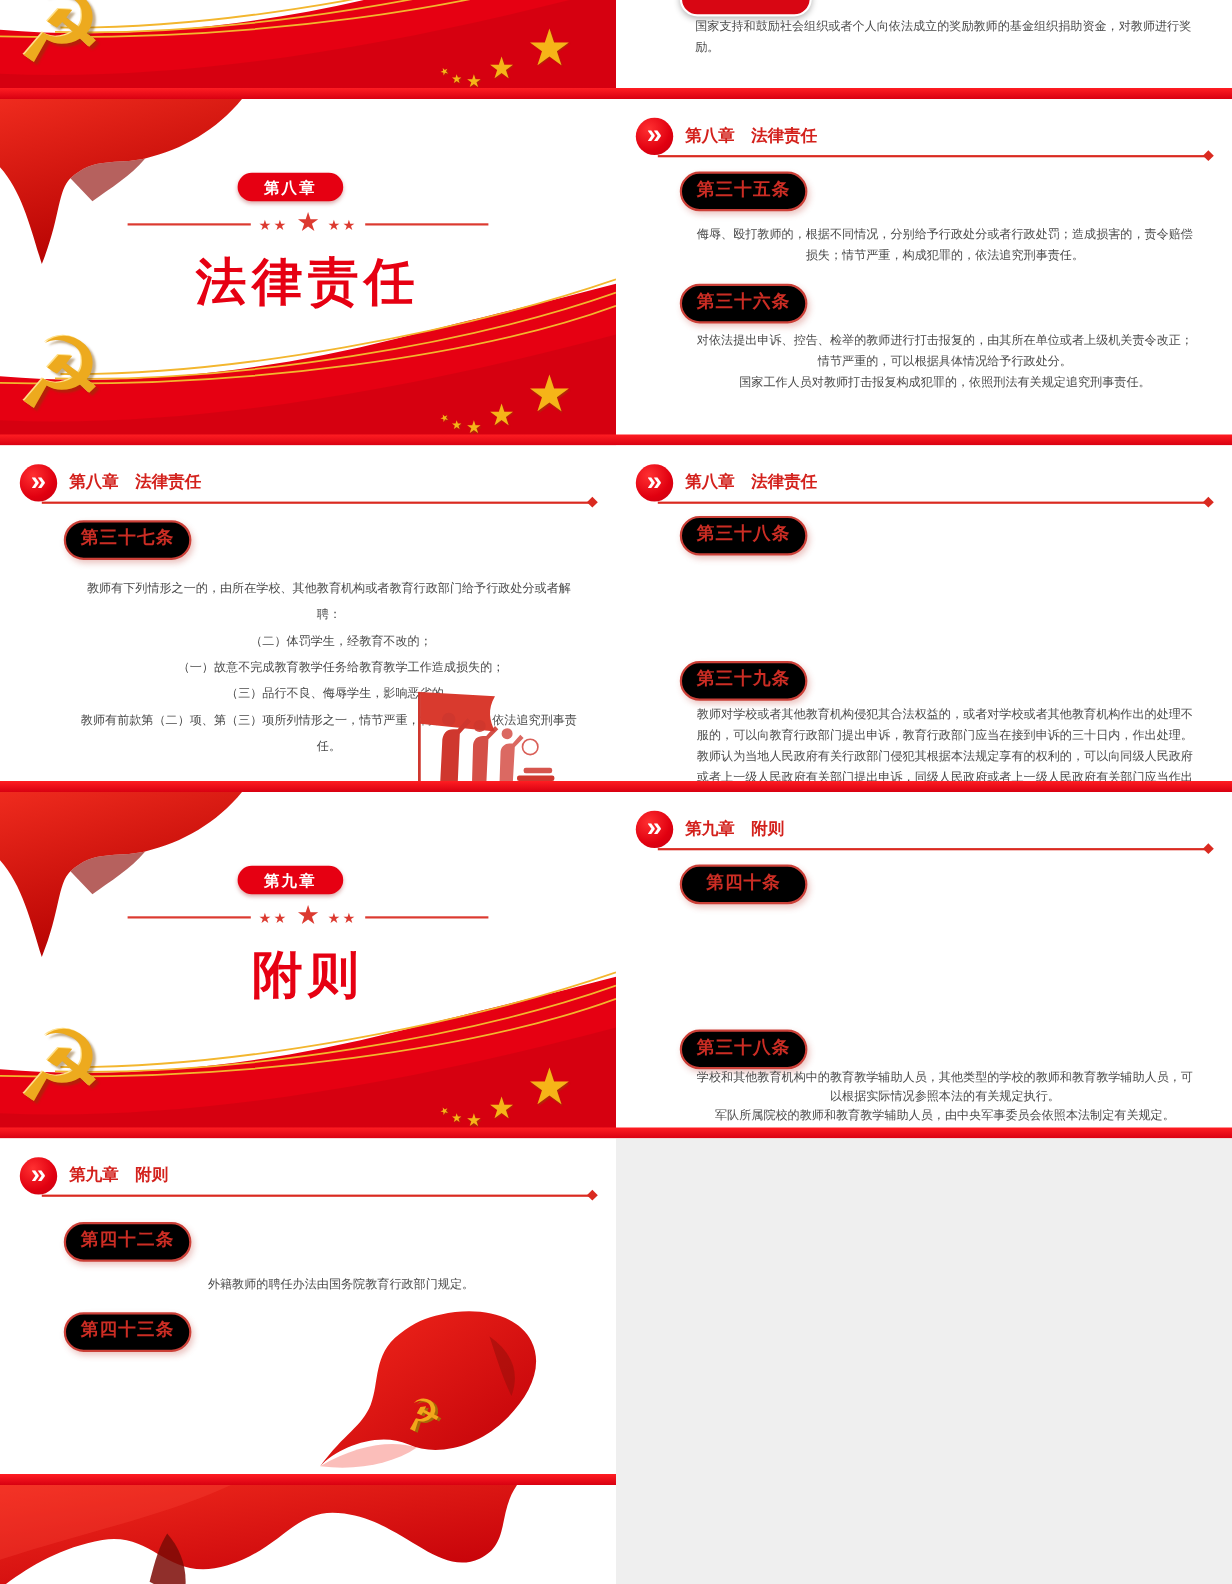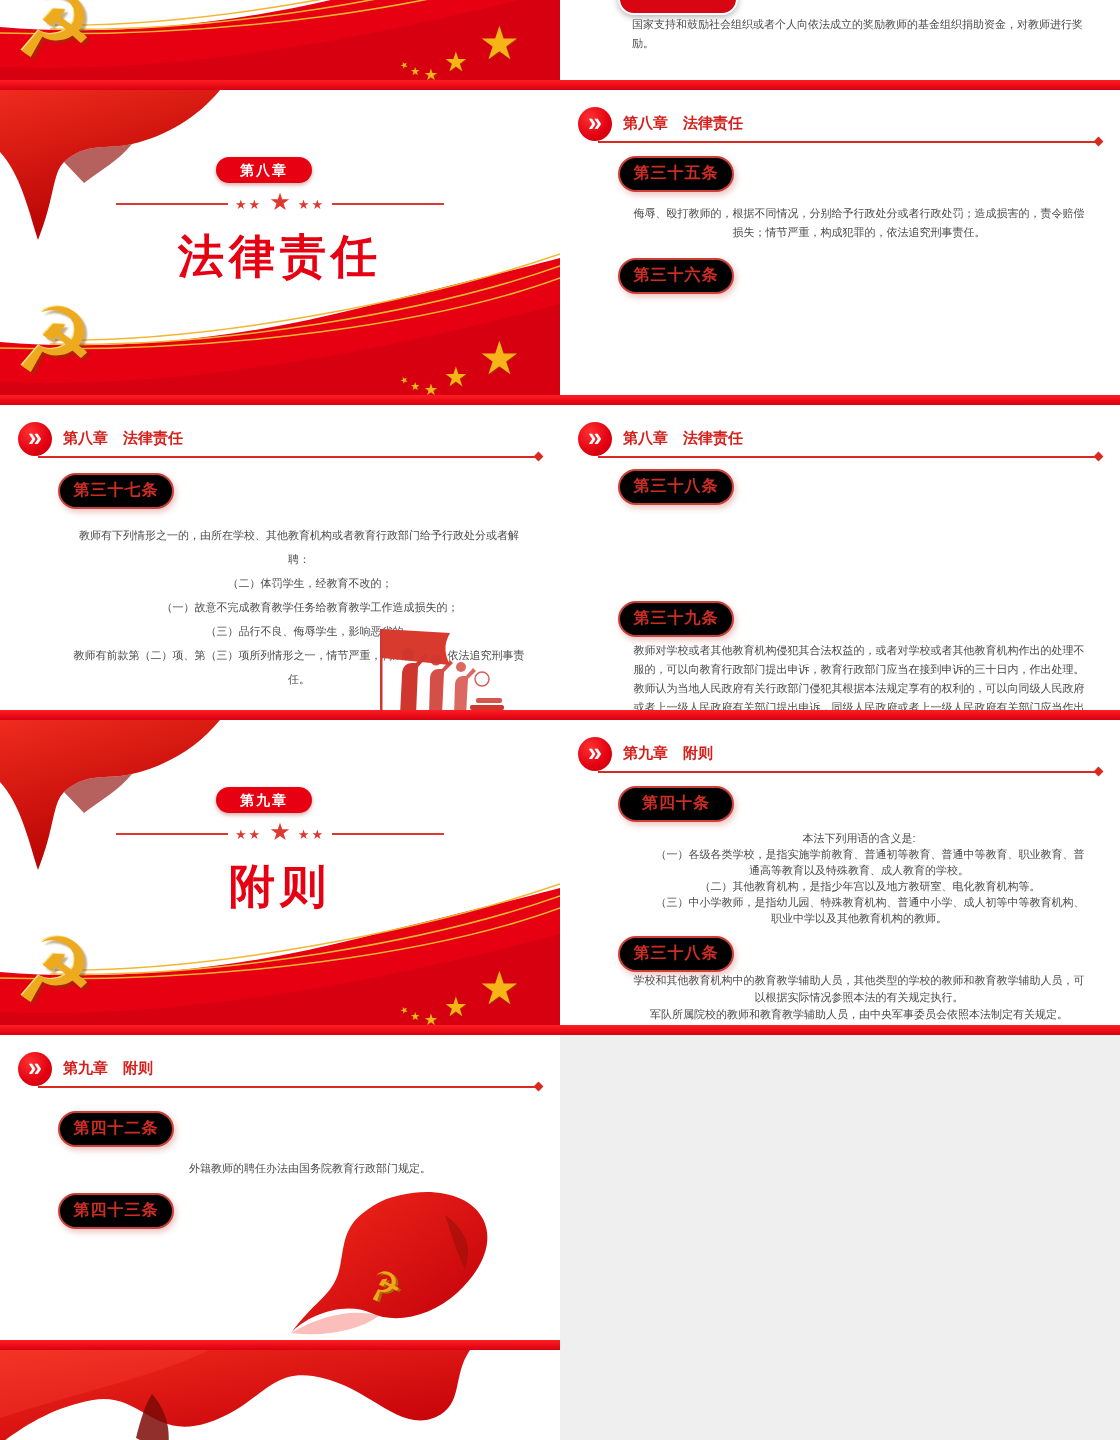--- a/index.html
+++ b/index.html
@@ -129,20 +129,24 @@
       <span class="cicon">»</span>
       <span class="chap">第八章</span>
       <span class="ctit">法律责任</span>
       <span class="hline"></span>
       <span class="htip"></span>
       <div class="abadge" style="top:66px">第三十五条</div>
       <div class="abody" style="top:114px">
         <p>侮辱、殴打教师的，根据不同情况，分别给予行政处分或者行政处罚；造成损害的，责令赔偿损失；情节严重，构成犯罪的，依法追究刑事责任。</p>
       </div>
       <div class="abadge" style="top:168px">第三十六条</div>
+      <div class="abody" style="top:211px">
+        <p>对依法提出申诉、控告、检举的教师进行打击报复的，由其所在单位或者上级机关责令改正；情节严重的，可以根据具体情况给予行政处分。</p>
+        <p>国家工作人员对教师打击报复构成犯罪的，依照刑法有关规定追究刑事责任。</p>
+      </div>
       <div class="redbar"></div>
     </div>
   </section>
 
   <section class="slot" style="left:0;top:405px;height:315px">
     <div class="slide">
       <span class="cicon">»</span>
       <span class="chap">第八章</span>
       <span class="ctit">法律责任</span>
       <span class="hline"></span>
@@ -234,26 +238,20 @@
   </section>
 
   <section class="slot" style="left:560px;top:720px;height:315px">
     <div class="slide">
       <span class="cicon">»</span>
       <span class="chap">第九章</span>
       <span class="ctit">附则</span>
       <span class="hline"></span>
       <span class="htip"></span>
       <div class="abadge" style="top:66px">第四十条</div>
-      <div class="abody" style="top:110px;line-height:16px;font-size:11px">
-        <p>本法下列用语的含义是:</p>
-        <p class="ind">（一）各级各类学校，是指实施学前教育、普通初等教育、普通中等教育、职业教育、普通高等教育以及特殊教育、成人教育的学校。</p>
-        <p class="ind">（二）其他教育机构，是指少年宫以及地方教研室、电化教育机构等。</p>
-        <p class="ind">（三）中小学教师，是指幼儿园、特殊教育机构、普通中小学、成人初等中等教育机构、职业中学以及其他教育机构的教师。</p>
-      </div>
       <div class="abadge" style="top:216px">第三十八条</div>
       <div class="abody" style="top:252px;line-height:17px">
         <p>学校和其他教育机构中的教育教学辅助人员，其他类型的学校的教师和教育教学辅助人员，可以根据实际情况参照本法的有关规定执行。</p>
         <p>军队所属院校的教师和教育教学辅助人员，由中央军事委员会依照本法制定有关规定。</p>
       </div>
       <div class="redbar"></div>
     </div>
   </section>
 
   <section class="slot" style="left:0;top:1035px;height:315px">

